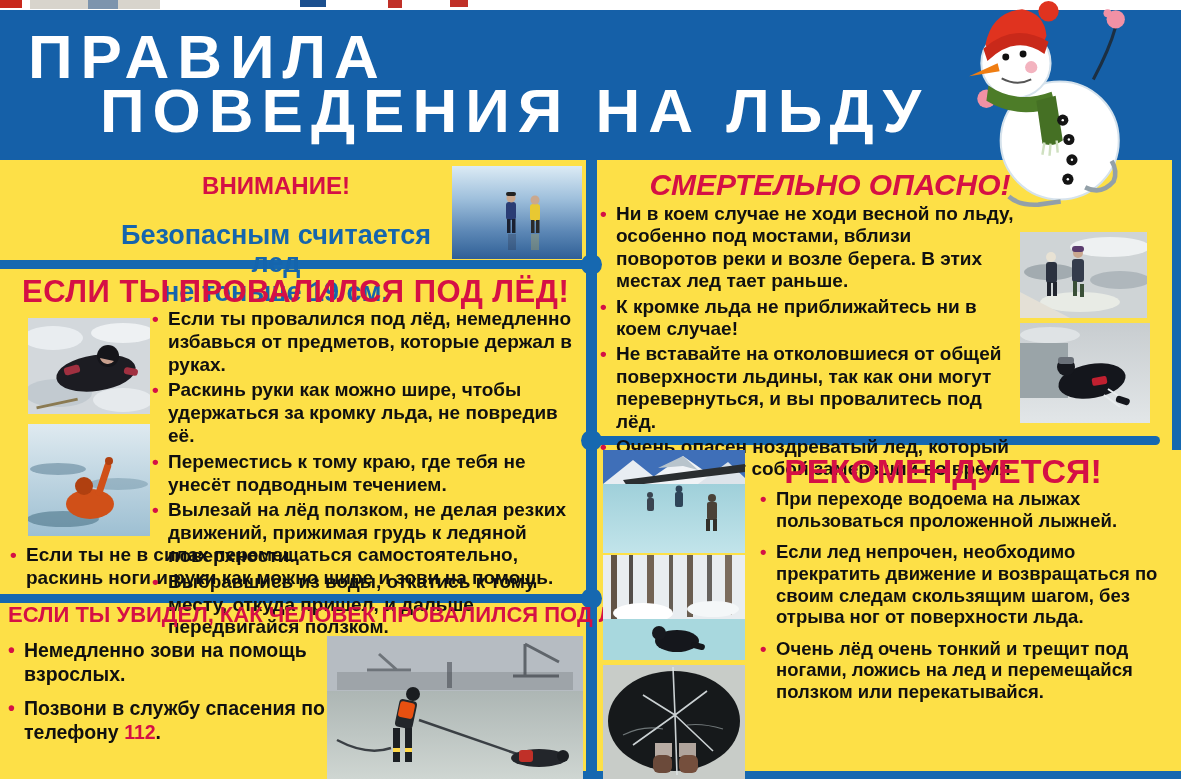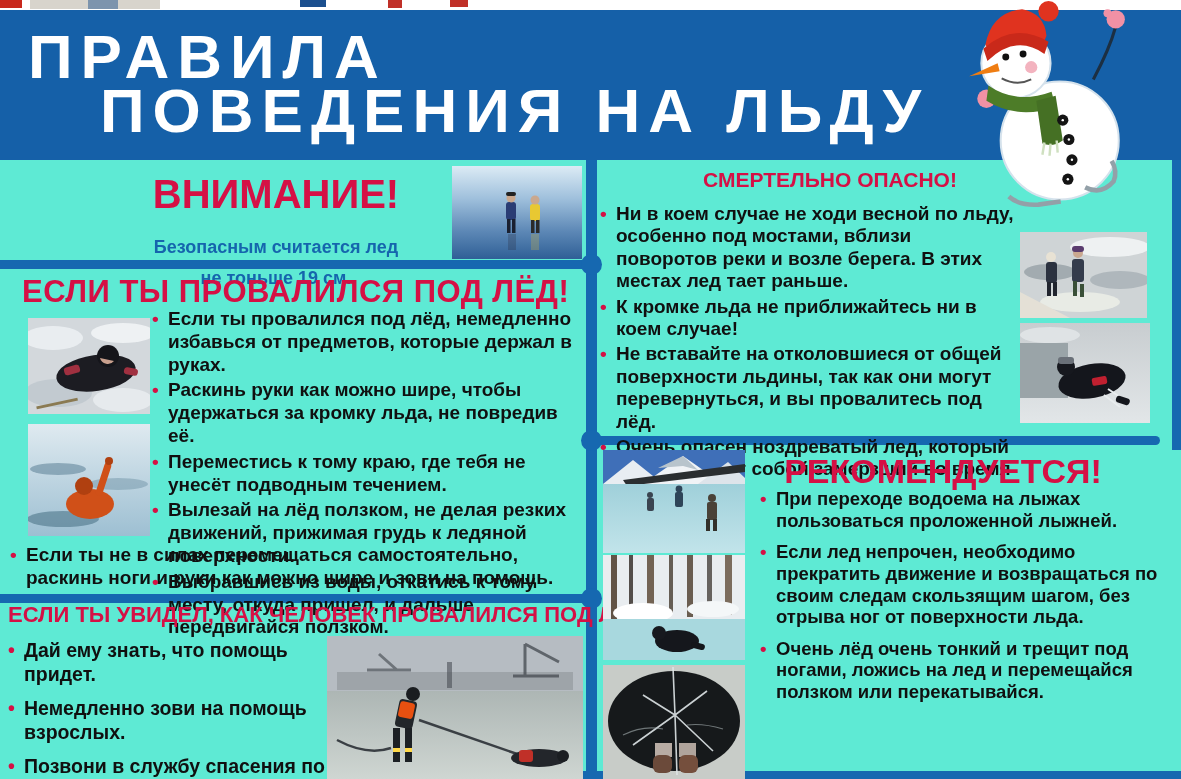--- a/index.html
+++ b/index.html
@@ -4,21 +4,21 @@
 <style>
   :root{
     --blue:#1560a8;
     --bar:#1668b0;
     --crimson:#d51045;
     --tblue:#1565ad;
     --ink:#101010;
   }
   html,body{margin:0;padding:0;}
   body{font-family:"Liberation Sans", sans-serif; background:#ffffff;}
-  .poster{position:relative;width:1181px;height:779px;overflow:hidden;background:#5eead4;}
+  .poster{position:relative;width:1181px;height:779px;overflow:hidden;background:#fde047;}
 
   
   .topstrip{position:absolute;left:0;top:0;width:1181px;height:10px;background:#fff;}
   .frag{position:absolute;top:0;}
   .header{position:absolute;left:0;top:10px;width:1181px;height:150px;background:var(--blue);}
   .title1,.title2{
     position:absolute;color:#fff;font-weight:800;font-size:62px;line-height:1;
     letter-spacing:8px;font-family:"Liberation Sans",sans-serif;white-space:nowrap;
   }
   .title1{left:28px;top:16px;}
@@ -36,34 +36,34 @@
   .bullet{position:relative;padding-left:16px;}
   .bullet::before{content:"•";position:absolute;left:0;top:0;color:var(--crimson);}
   .phone{color:var(--crimson);}
 
   
   .photo{position:absolute;overflow:hidden;}
   .photo svg{display:block;width:100%;height:100%;}
 
   
   .att-box{position:absolute;left:100px;top:172px;width:352px;text-align:center;}
-  .att-h{font-size:40px;margin:0 0 21px 0;}
-  .att-t{font-size:18px;line-height:1.05;margin:12px;}
+  .att-h{font-size:24px;margin:0 0 21px 0;}
+  .att-t{font-size:27px;line-height:1.05;margin:0;}
 
   .s2-h{position:absolute;left:22px;top:274px;font-size:31px;letter-spacing:0.5px;}
   .s2-bullets{left:152px;top:308px;width:436px;font-size:19px;line-height:1.2;}
   .s2-bullets .bullet{margin-bottom:3px;}
   .s2-wide{left:10px;top:544px;width:578px;font-size:19px;line-height:1.2;}
 
   .s3-h{position:absolute;left:8px;top:602px;font-size:22px;}
   .s3-bullets{left:8px;top:638px;width:318px;font-size:19.5px;line-height:1.25;}
   .s3-bullets .bullet{margin-bottom:9px;}
 
   .dead-hbox{position:absolute;left:600px;top:168px;width:460px;text-align:center;}
-  .dead-h{font-size:21px;}
+  .dead-h{font-size:30px;font-style:italic;}
   .dead-bullets{left:600px;top:203px;width:415px;font-size:19px;line-height:1.18;}
   .dead-bullets .bullet{margin-bottom:3px;}
 
   .rec-hbox{position:absolute;left:748px;top:452px;width:390px;text-align:center;}
   .rec-h{font-size:34px;}
   .rec-bullets{left:760px;top:488px;width:412px;font-size:18.5px;line-height:1.17;}
   .rec-bullets .bullet{margin-bottom:10px;}
 
   .snowman{position:absolute;left:963px;top:0px;width:168px;height:207px;z-index:6;}
 </style>
@@ -209,21 +209,20 @@
   <div class="bullets s2-bullets">
     <div class="bullet">Если ты провалился под лёд, немедленно избавься от предметов, которые держал в руках.</div>
     <div class="bullet">Раскинь руки как можно шире, чтобы удержаться за кромку льда, не повредив её.</div>
     <div class="bullet">Переместись к тому краю, где тебя не унесёт подводным течением.</div>
     <div class="bullet">Вылезай на лёд ползком, не делая резких движений, прижимая грудь к ледяной поверхности.</div>
     <div class="bullet">Выбравшись из воды, откатись к тому месту, откуда пришел, и дальше передвигайся ползком.</div>
   </div>
 
   <div class="h-crimson s3-h">ЕСЛИ ТЫ УВИДЕЛ, КАК ЧЕЛОВЕК ПРОВАЛИЛСЯ ПОД ЛЁД</div>
   <div class="bullets s3-bullets">
-    <div class="bullet">Дай ему знать, что помощь придет.</div>
     <div class="bullet">Немедленно зови на помощь взрослых.</div>
     <div class="bullet"><span>Позвони в службу спасения по телефону </span><span class="phone">112</span><span>.</span></div>
   </div>
   <div class="photo" style="left:327px;top:636px;width:256px;height:143px;">
     <svg viewBox="0 0 256 143">
       <defs>
           <linearGradient id="lgC" x1="0" y1="0" x2="0" y2="1">
         <stop offset="0" stop-color="#adb6b4"></stop>
             <stop offset="1" stop-color="#cfd6d2"></stop>
       </linearGradient>

